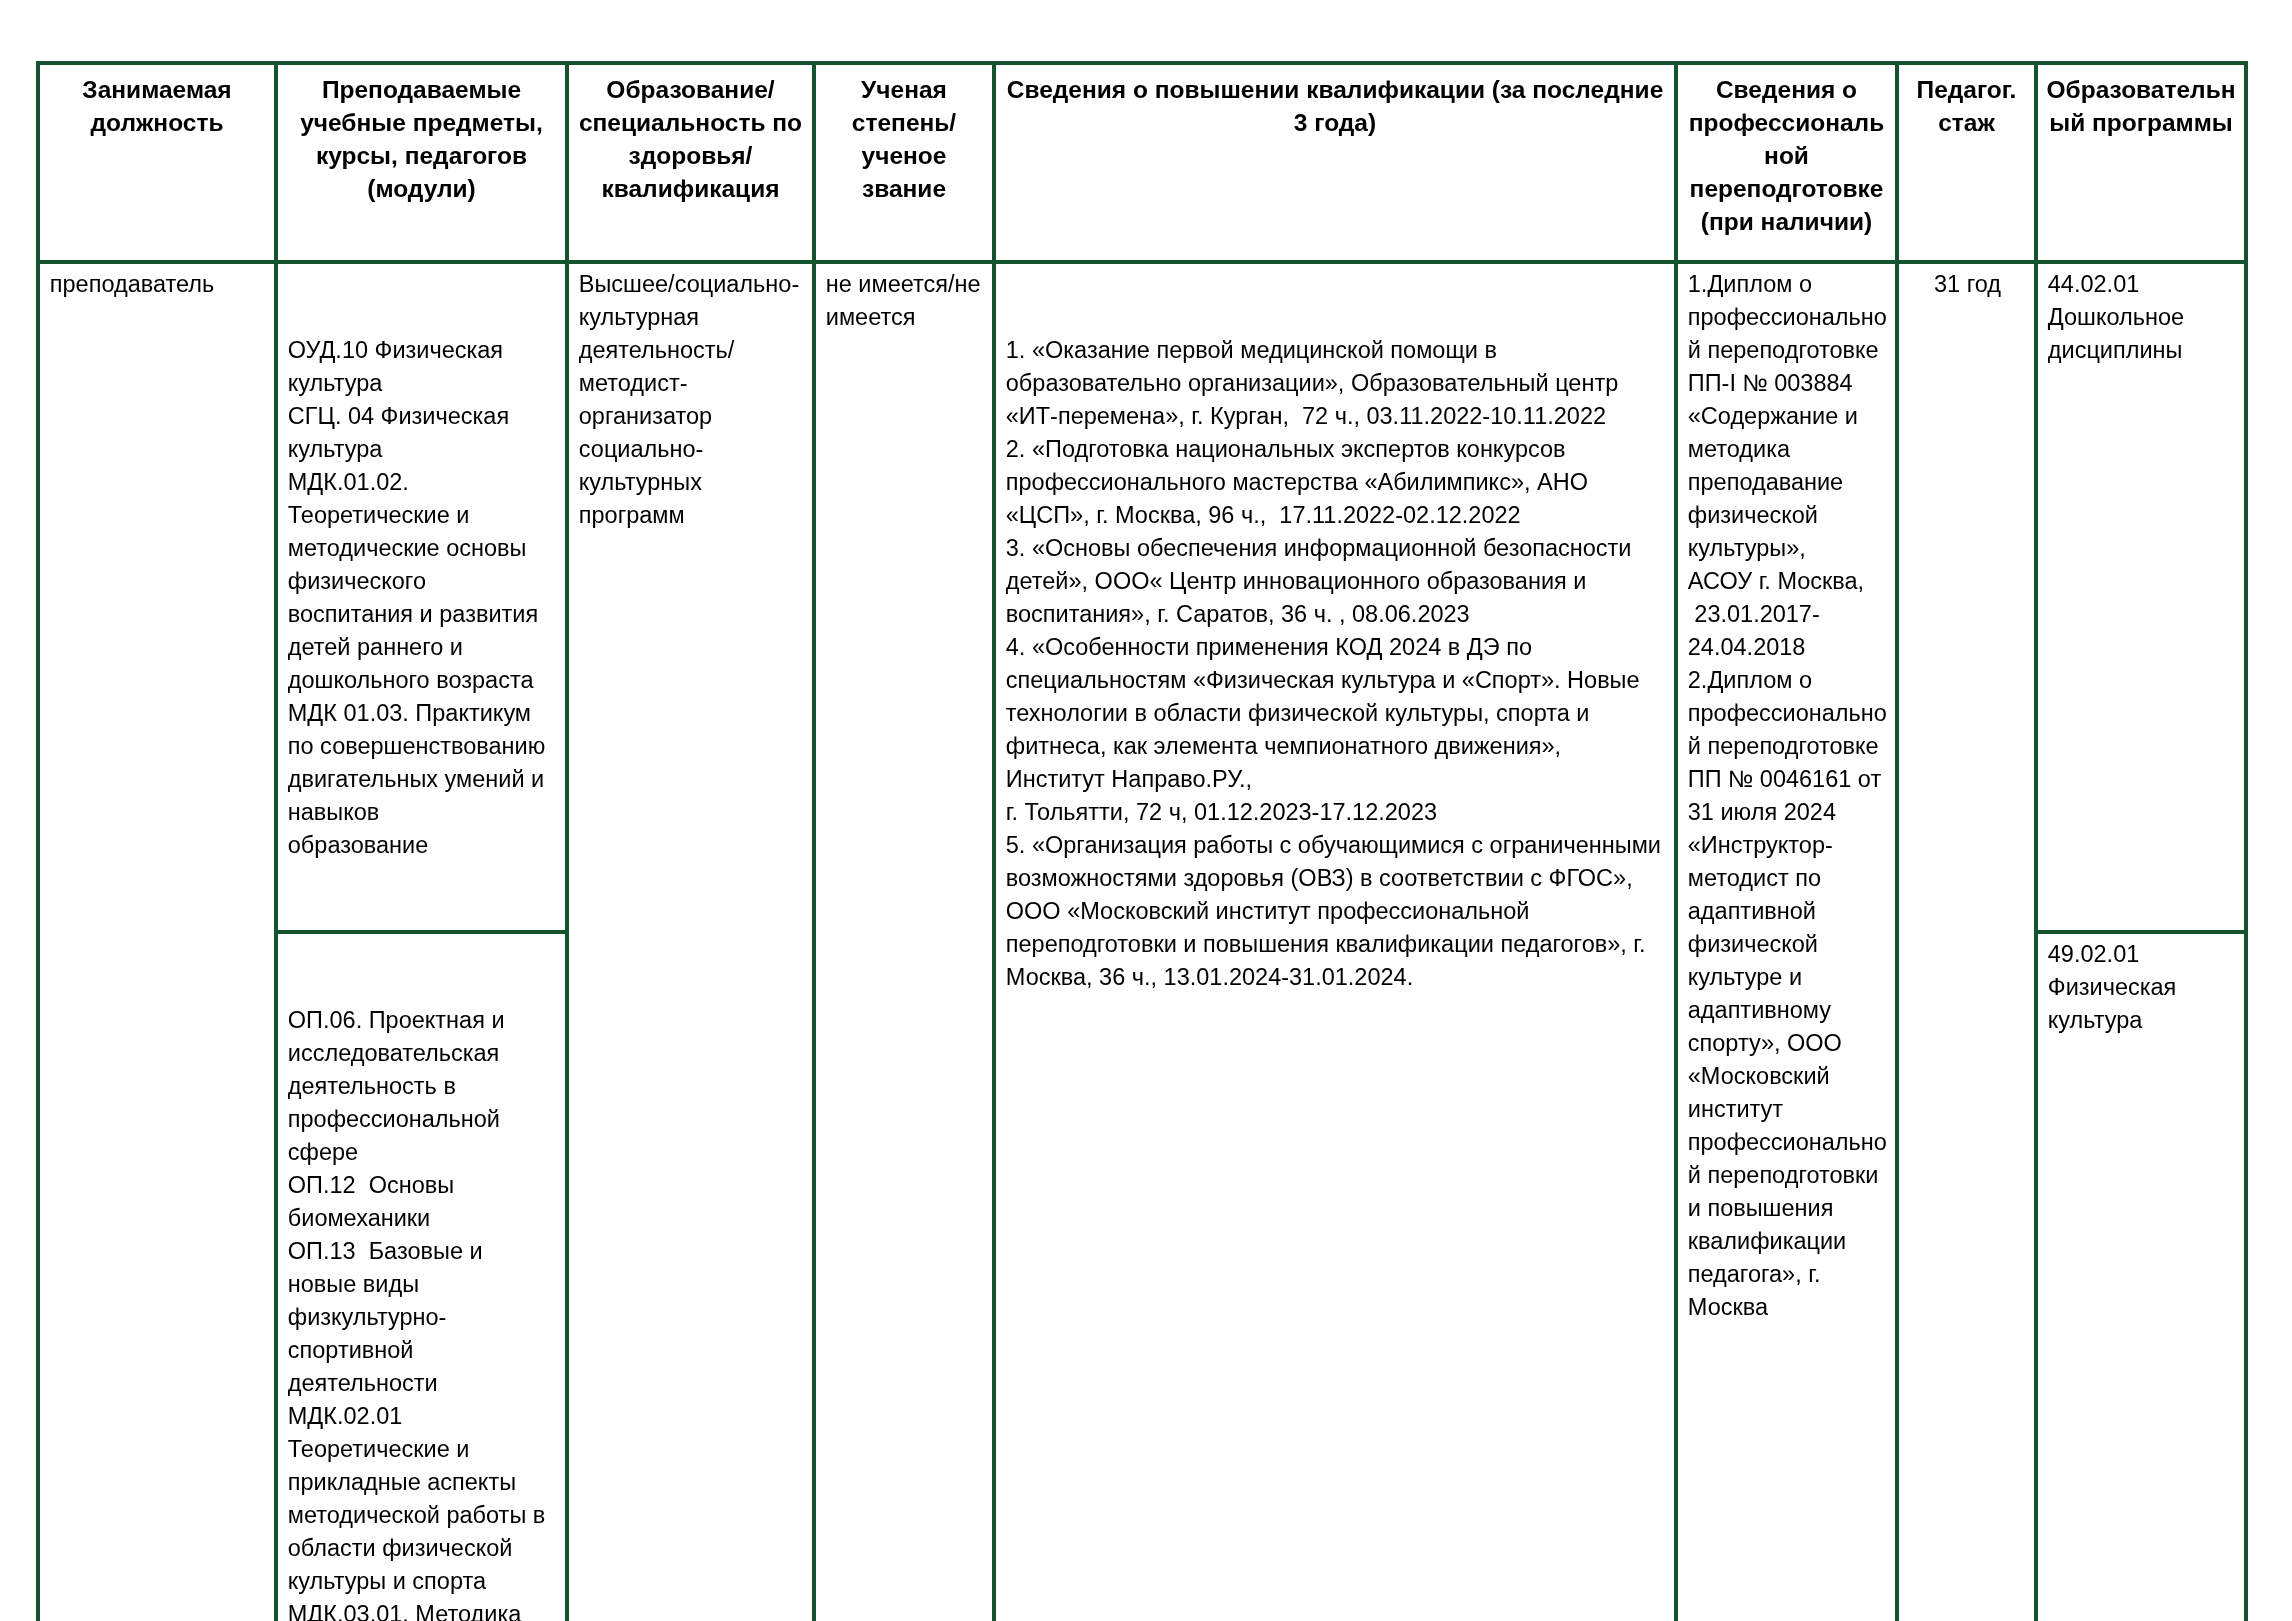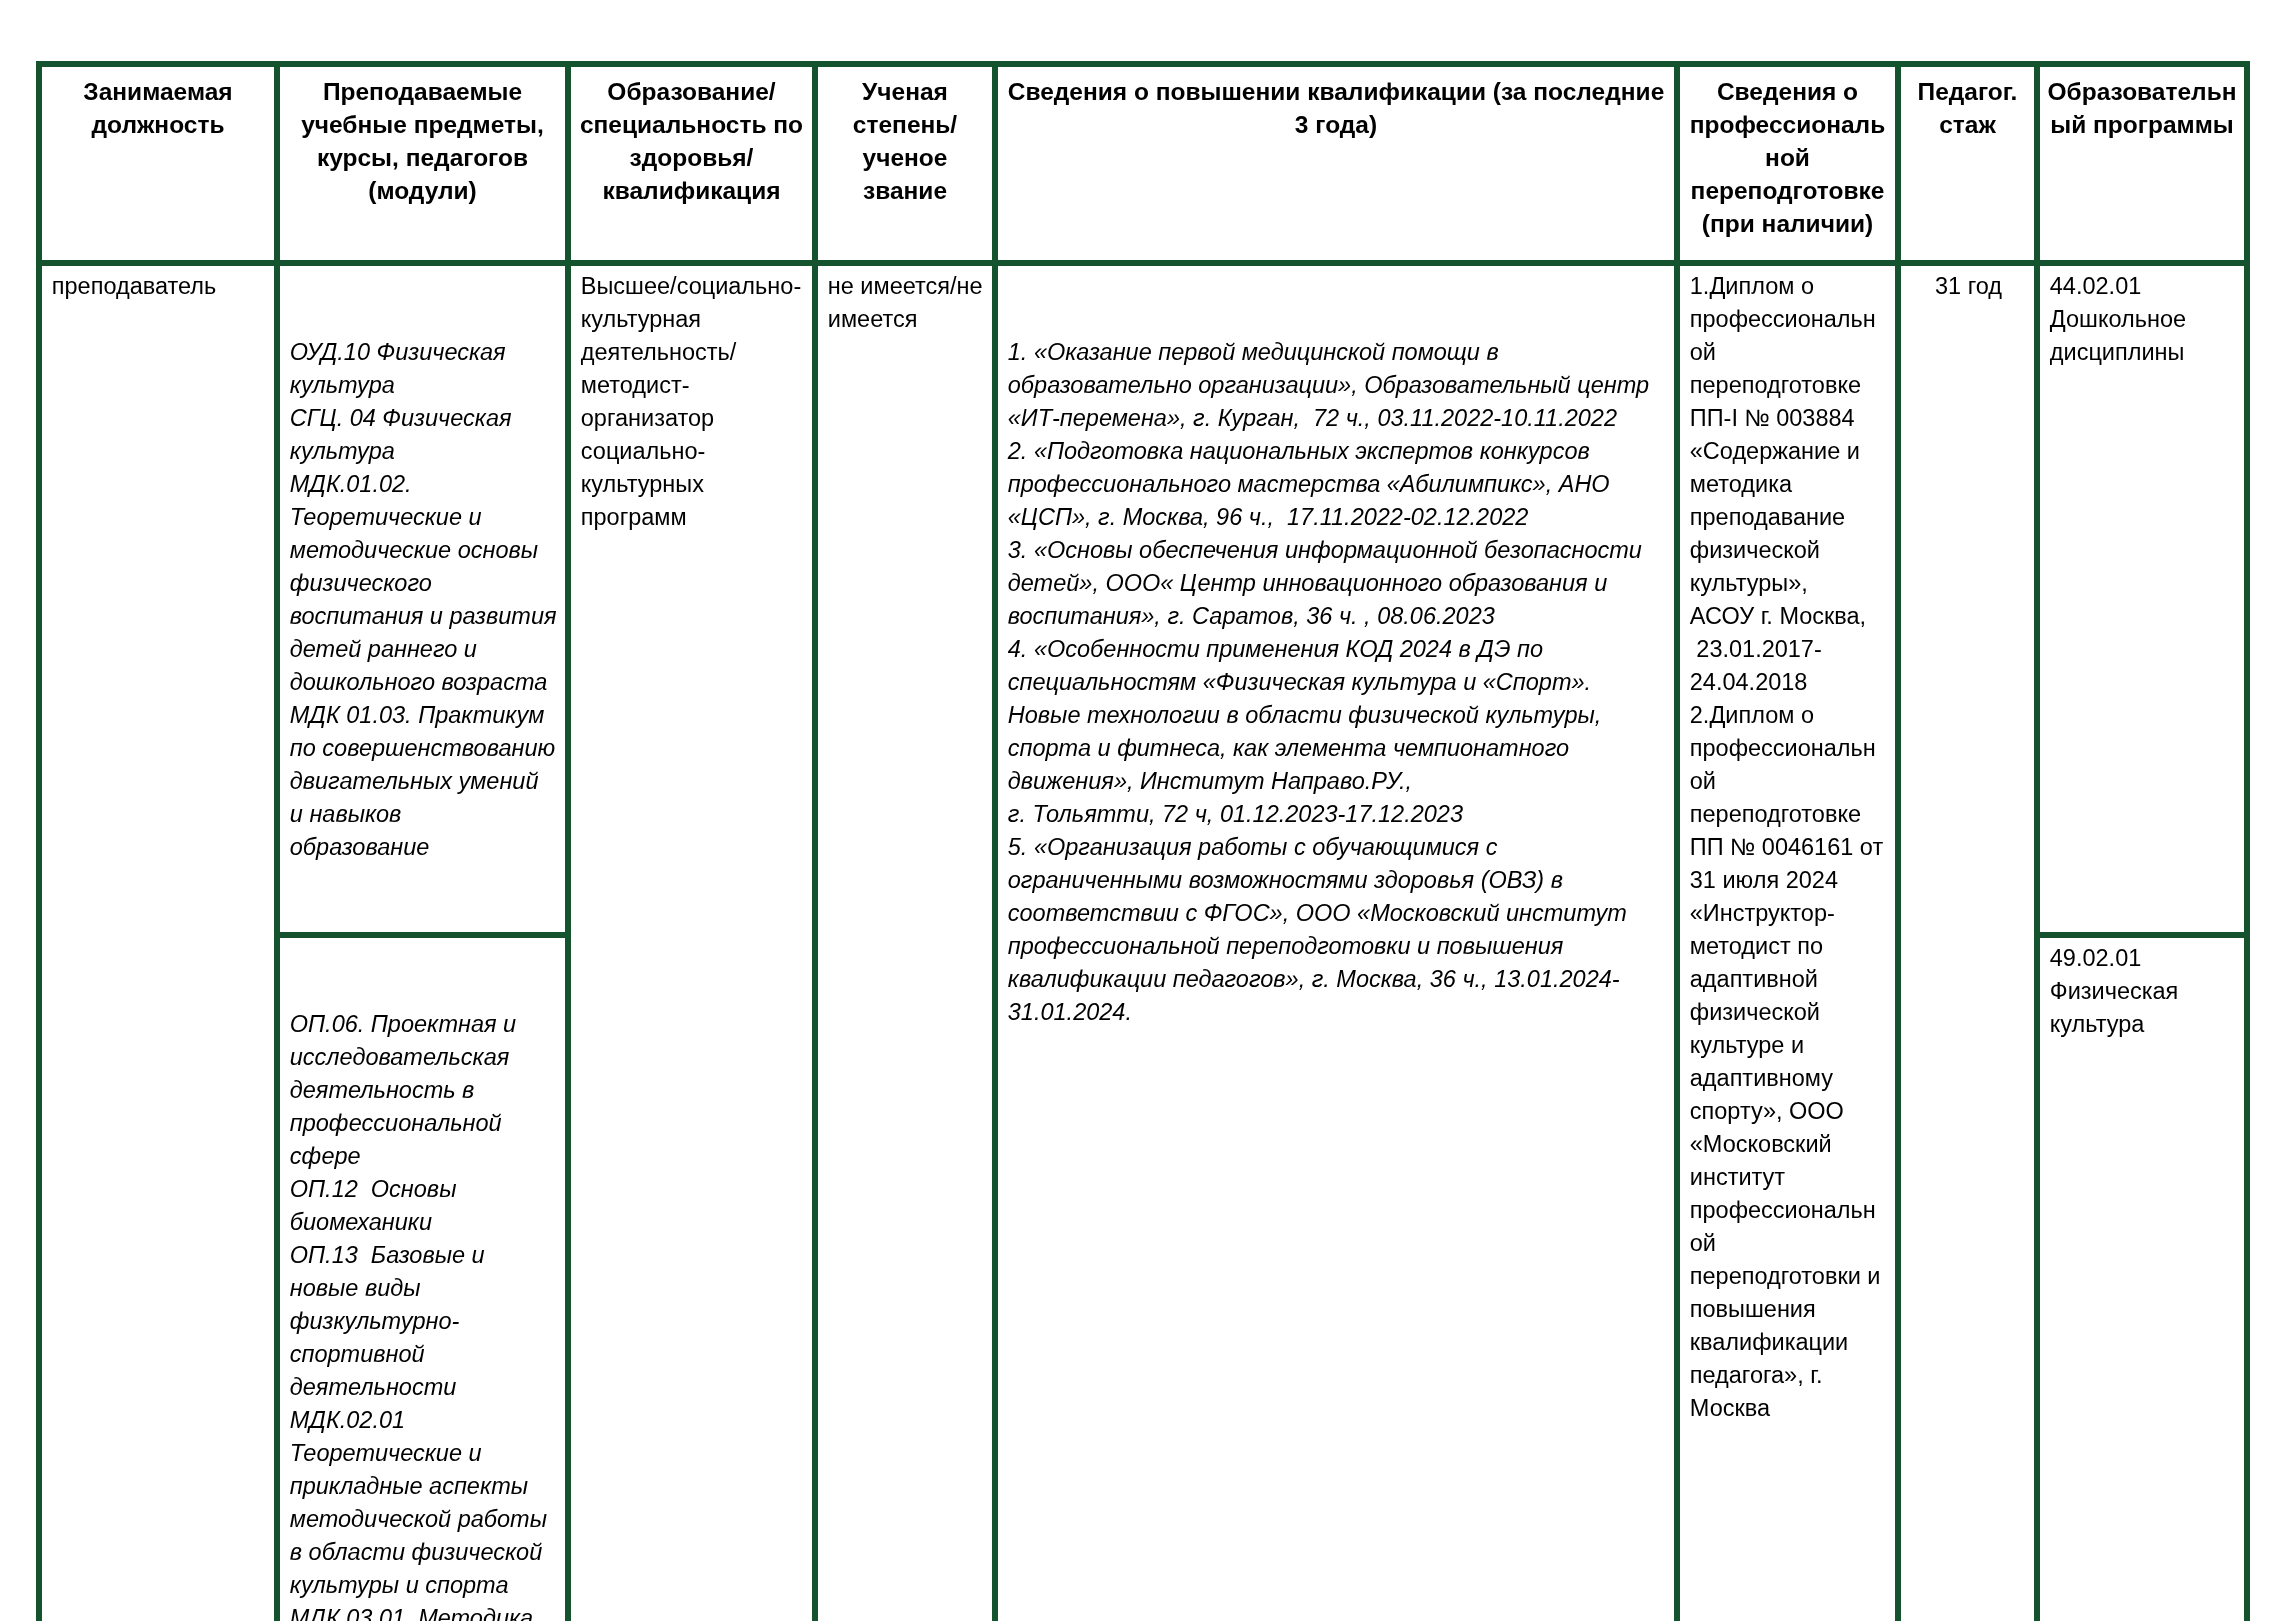--- a/index.html
+++ b/index.html
@@ -14,21 +14,21 @@
   table.qual-table {
     position:absolute;
     left:36px; top:61px;
     width:2208px;
     border-collapse:collapse;
     table-layout:fixed;
     border:2px solid #000;
     border-bottom:5.9px solid #343434;
   }
   .qual-table th, .qual-table td {
-    border:6px solid #14532d;
+    border:4px solid #14532d;
     vertical-align:top;
     box-sizing:border-box;
     overflow:hidden;
   }
   .qual-table thead tr { height:199px; }
   .qual-table tr.row1 { height:630px;margin-left:20px; }
   .qual-table tr.row2 { height:662px; }
   .qual-table th {
     font-size:24.5px;
     font-weight:bold;
@@ -41,21 +41,21 @@
   }
   .qual-table td {
     font-size:23.5px;
     line-height:33px;
     padding:3.9px 7.8px 2px 9.8px;
     text-align:left;
     white-space:pre-wrap;
     overflow-wrap:anywhere;
   }
   td.center { text-align:center; }
-  .list-block .item { display:block;font-style:italic; }
+  .list-block .item { display:block; }
 </style>
 </head>
 <body>
 
 <div class="page">
   <table class="qual-table">
     <colgroup>
       <col style="width:238px">
       <col style="width:291px">
       <col style="width:247px">

